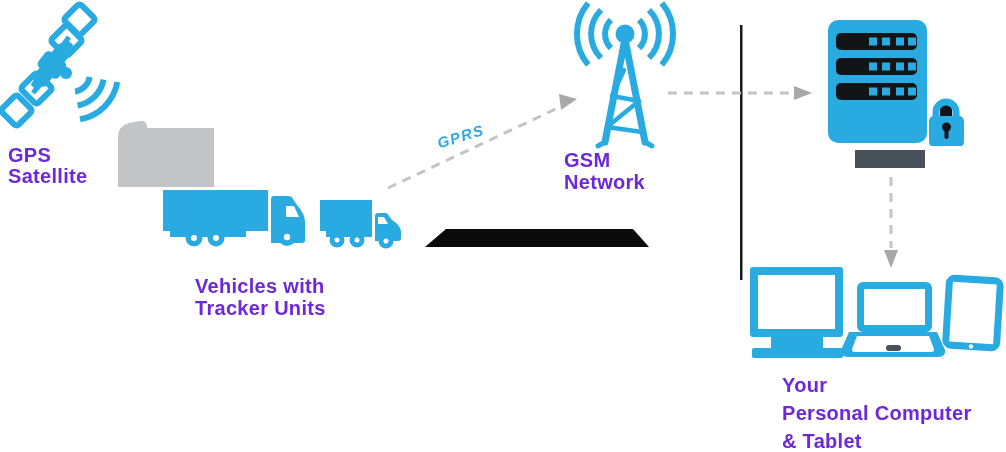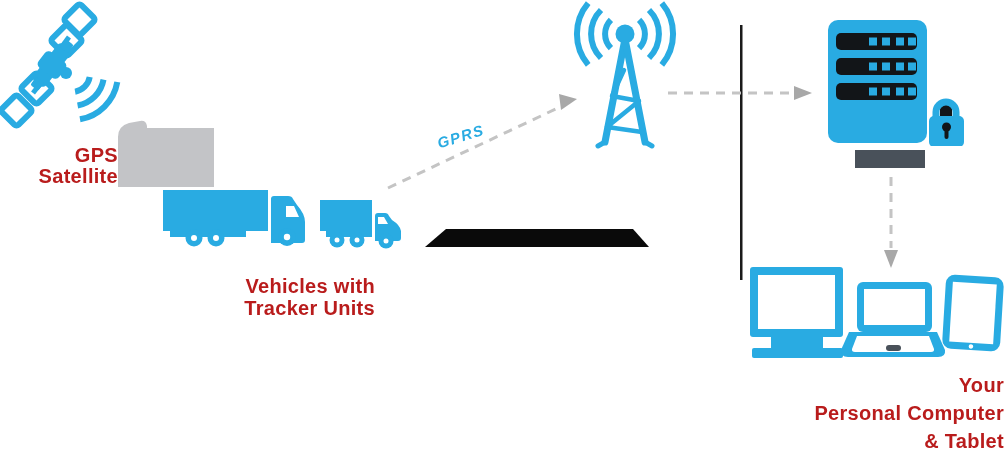--- a/index.html
+++ b/index.html
@@ -1,20 +1,20 @@
 <!DOCTYPE html>
 <html><head>
 <meta charset="utf-8">
 <style>
   html,body{margin:0;padding:0;background:#fff;}
   #stage{position:relative;width:1006px;height:452px;background:#fff;overflow:hidden;
          font-family:"Liberation Sans",sans-serif;}
   #stage svg{position:absolute;left:0;top:0;}
   .lbl{position:absolute;font-weight:700;font-size:20px;line-height:22px;
-       color:#b91c1c;text-align:right;white-space:pre-line;letter-spacing:.3px;}
+       color:#6d28d9;text-align:left;white-space:pre-line;letter-spacing:.3px;}
   .lbl-gps{left:8px;top:145px;width:110px;line-height:21px;}
   .lbl-vehicles{left:195px;top:255px;width:180px;margin-top:20px;}
   .lbl-gsm{left:564px;top:149px;width:120px;}
   .lbl-devices{left:782px;top:371px;width:222px;line-height:28px;}
   .lbl-gprs{left:436px;top:121px;width:80px;color:#29ABE2;font-style:italic;
             font-size:15px;letter-spacing:1.5px;transform:rotate(-17deg);text-align:left;}
 </style>
 </head>
 <body>
 
@@ -164,17 +164,19 @@
     <rect x="951" y="283" width="44" height="60" fill="#FFFFFF"></rect>
     <circle cx="973" cy="346.5" r="2.3" fill="#FFFFFF"></circle>
   </g>
 </svg>
 
 <div class="lbl lbl-gps">GPS
 Satellite</div>
 <div class="lbl lbl-vehicles">Vehicles with
 Tracker Units</div>
 <div class="lbl lbl-gprs">GPRS</div>
+<div class="lbl lbl-gsm">GSM
+Network</div>
 <div class="lbl lbl-devices">Your
 Personal Computer
 &amp; Tablet</div>
 
 </div>
 
 </body></html>

